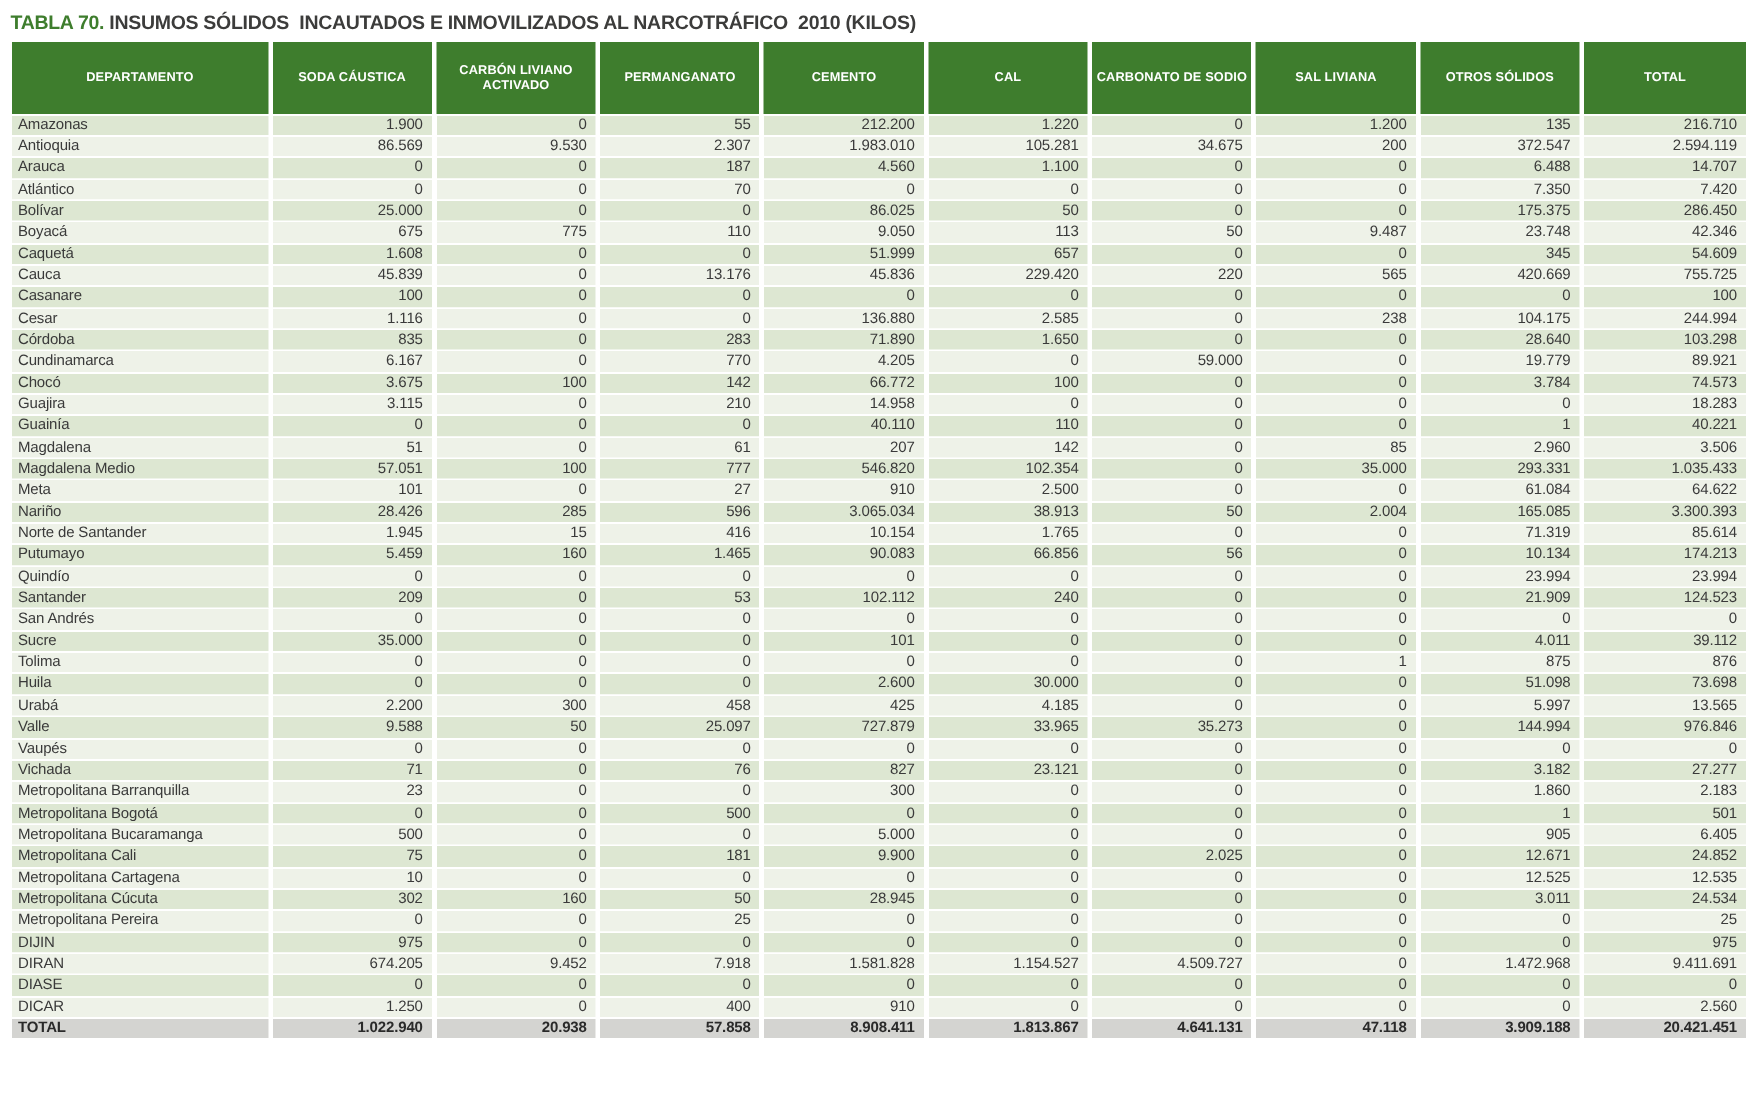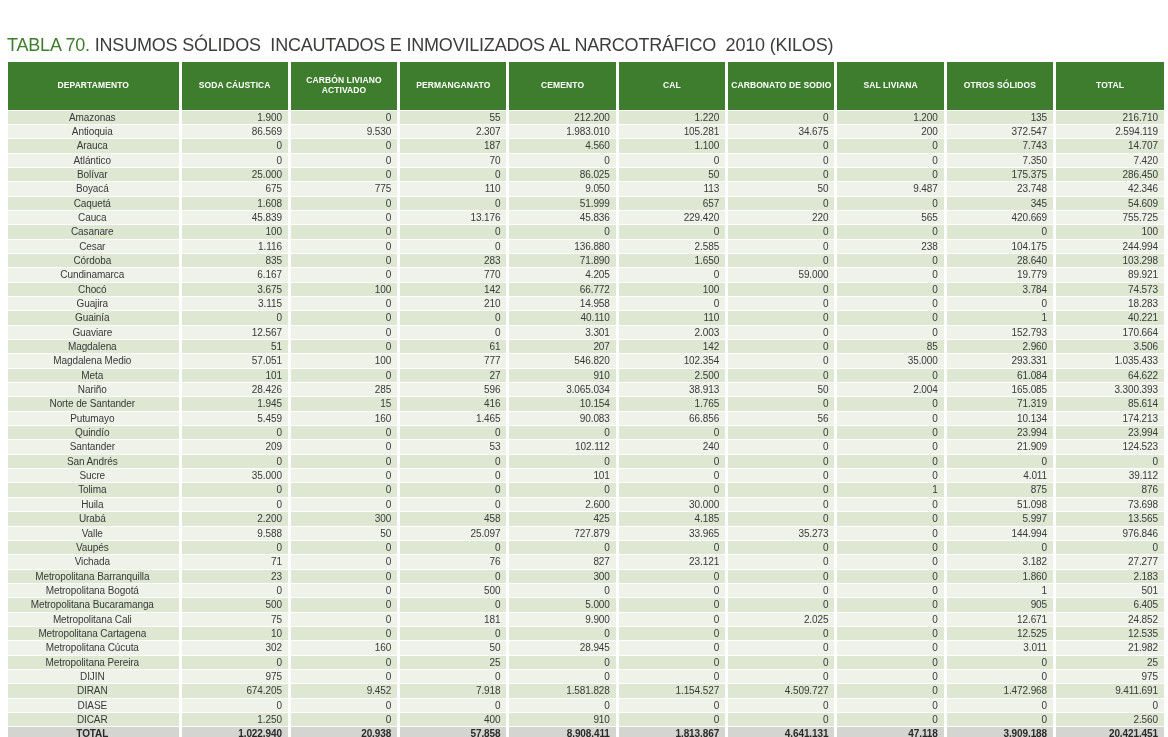--- a/index.html
+++ b/index.html
@@ -17,25 +17,24 @@
   html, body {
     margin: 0; padding: 0;
     width: 1168px; height: 737px;
     background: #ffffff;
     font-family: "Liberation Sans", sans-serif;
     overflow: hidden;
   }
   .page { padding: 5px 6px 0 6px; }
   .title-bar {
     white-space: pre;
-    font-size: 18px;
-    font-weight: normal;
+    font-size: 13px;
+    font-weight: bold;
     letter-spacing: -0.2px;
     padding: 2px 0 6px 1px;
-    margin-top: 28px;
   }
   .title-prefix { color: var(--title-green); }
   .title-text { color: var(--title-dark); }
   table {
     border-collapse: collapse;
     table-layout: fixed;
     width: 1156px;
     margin-left: 2px;
   }
   col.c-dept { width: 172px; }
@@ -59,21 +58,21 @@
     color: var(--cell-text);
     height: 13.35px;
     line-height: 13.35px;
     padding: 0 6px;
     border-left: 3px solid var(--gap);
     border-top: 1px solid var(--gap);
     white-space: nowrap;
     overflow: hidden;
     letter-spacing: -0.1px;
   }
-  td:first-child { border-left: none; padding-left: 4px; text-align: center; }
+  td:first-child { border-left: none; padding-left: 4px; text-align: left; }
   td.num { text-align: right; }
   tbody tr:nth-child(odd)  td { background: var(--row-odd); }
   tbody tr:nth-child(even) td { background: var(--row-even); }
   tr.total-row td {
     background: var(--total-bg) !important;
     font-weight: bold;
     color: #2a2a2a;
   }
 </style>
 </head>
@@ -136,21 +135,21 @@
         </tr>
         <tr>
           <td>Arauca</td>
           <td class="num">0</td>
           <td class="num">0</td>
           <td class="num">187</td>
           <td class="num">4.560</td>
           <td class="num">1.100</td>
           <td class="num">0</td>
           <td class="num">0</td>
-          <td class="num">7.743</td>
+          <td class="num">6.488</td>
           <td class="num">14.707</td>
         </tr>
         <tr>
           <td>Atlántico</td>
           <td class="num">0</td>
           <td class="num">0</td>
           <td class="num">70</td>
           <td class="num">0</td>
           <td class="num">0</td>
           <td class="num">0</td>
@@ -284,32 +283,20 @@
           <td class="num">0</td>
           <td class="num">0</td>
           <td class="num">40.110</td>
           <td class="num">110</td>
           <td class="num">0</td>
           <td class="num">0</td>
           <td class="num">1</td>
           <td class="num">40.221</td>
         </tr>
         <tr>
-          <td>Guaviare</td>
-          <td class="num">12.567</td>
-          <td class="num">0</td>
-          <td class="num">0</td>
-          <td class="num">3.301</td>
-          <td class="num">2.003</td>
-          <td class="num">0</td>
-          <td class="num">0</td>
-          <td class="num">152.793</td>
-          <td class="num">170.664</td>
-        </tr>
-        <tr>
           <td>Magdalena</td>
           <td class="num">51</td>
           <td class="num">0</td>
           <td class="num">61</td>
           <td class="num">207</td>
           <td class="num">142</td>
           <td class="num">0</td>
           <td class="num">85</td>
           <td class="num">2.960</td>
           <td class="num">3.506</td>
@@ -557,21 +544,21 @@
         <tr>
           <td>Metropolitana Cúcuta</td>
           <td class="num">302</td>
           <td class="num">160</td>
           <td class="num">50</td>
           <td class="num">28.945</td>
           <td class="num">0</td>
           <td class="num">0</td>
           <td class="num">0</td>
           <td class="num">3.011</td>
-          <td class="num">21.982</td>
+          <td class="num">24.534</td>
         </tr>
         <tr>
           <td>Metropolitana Pereira</td>
           <td class="num">0</td>
           <td class="num">0</td>
           <td class="num">25</td>
           <td class="num">0</td>
           <td class="num">0</td>
           <td class="num">0</td>
           <td class="num">0</td>

